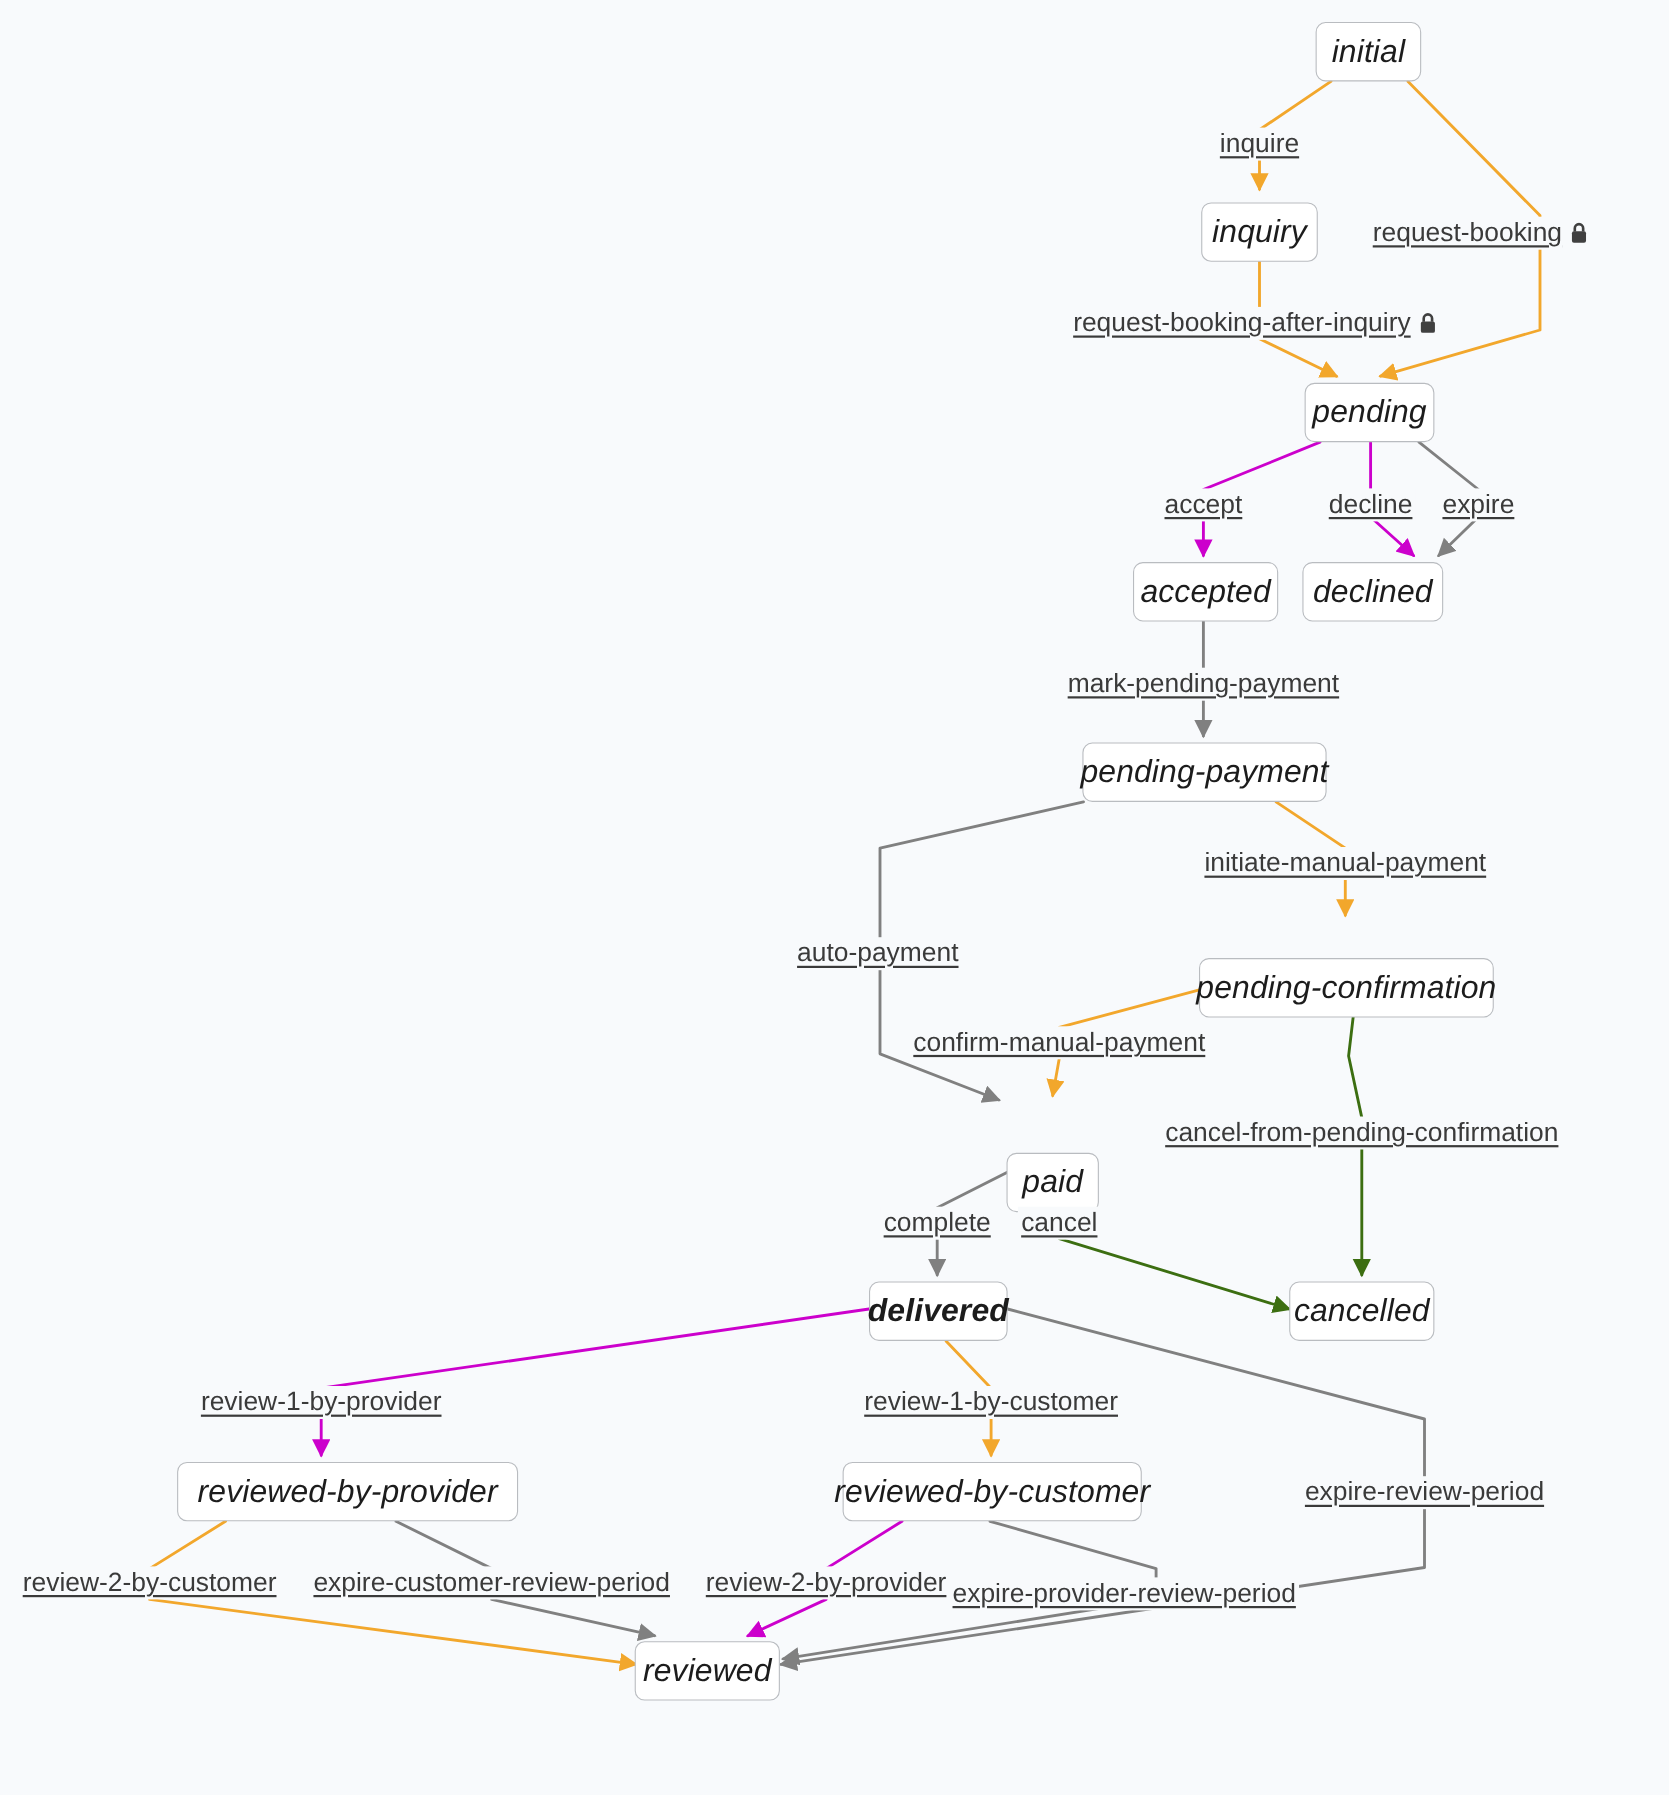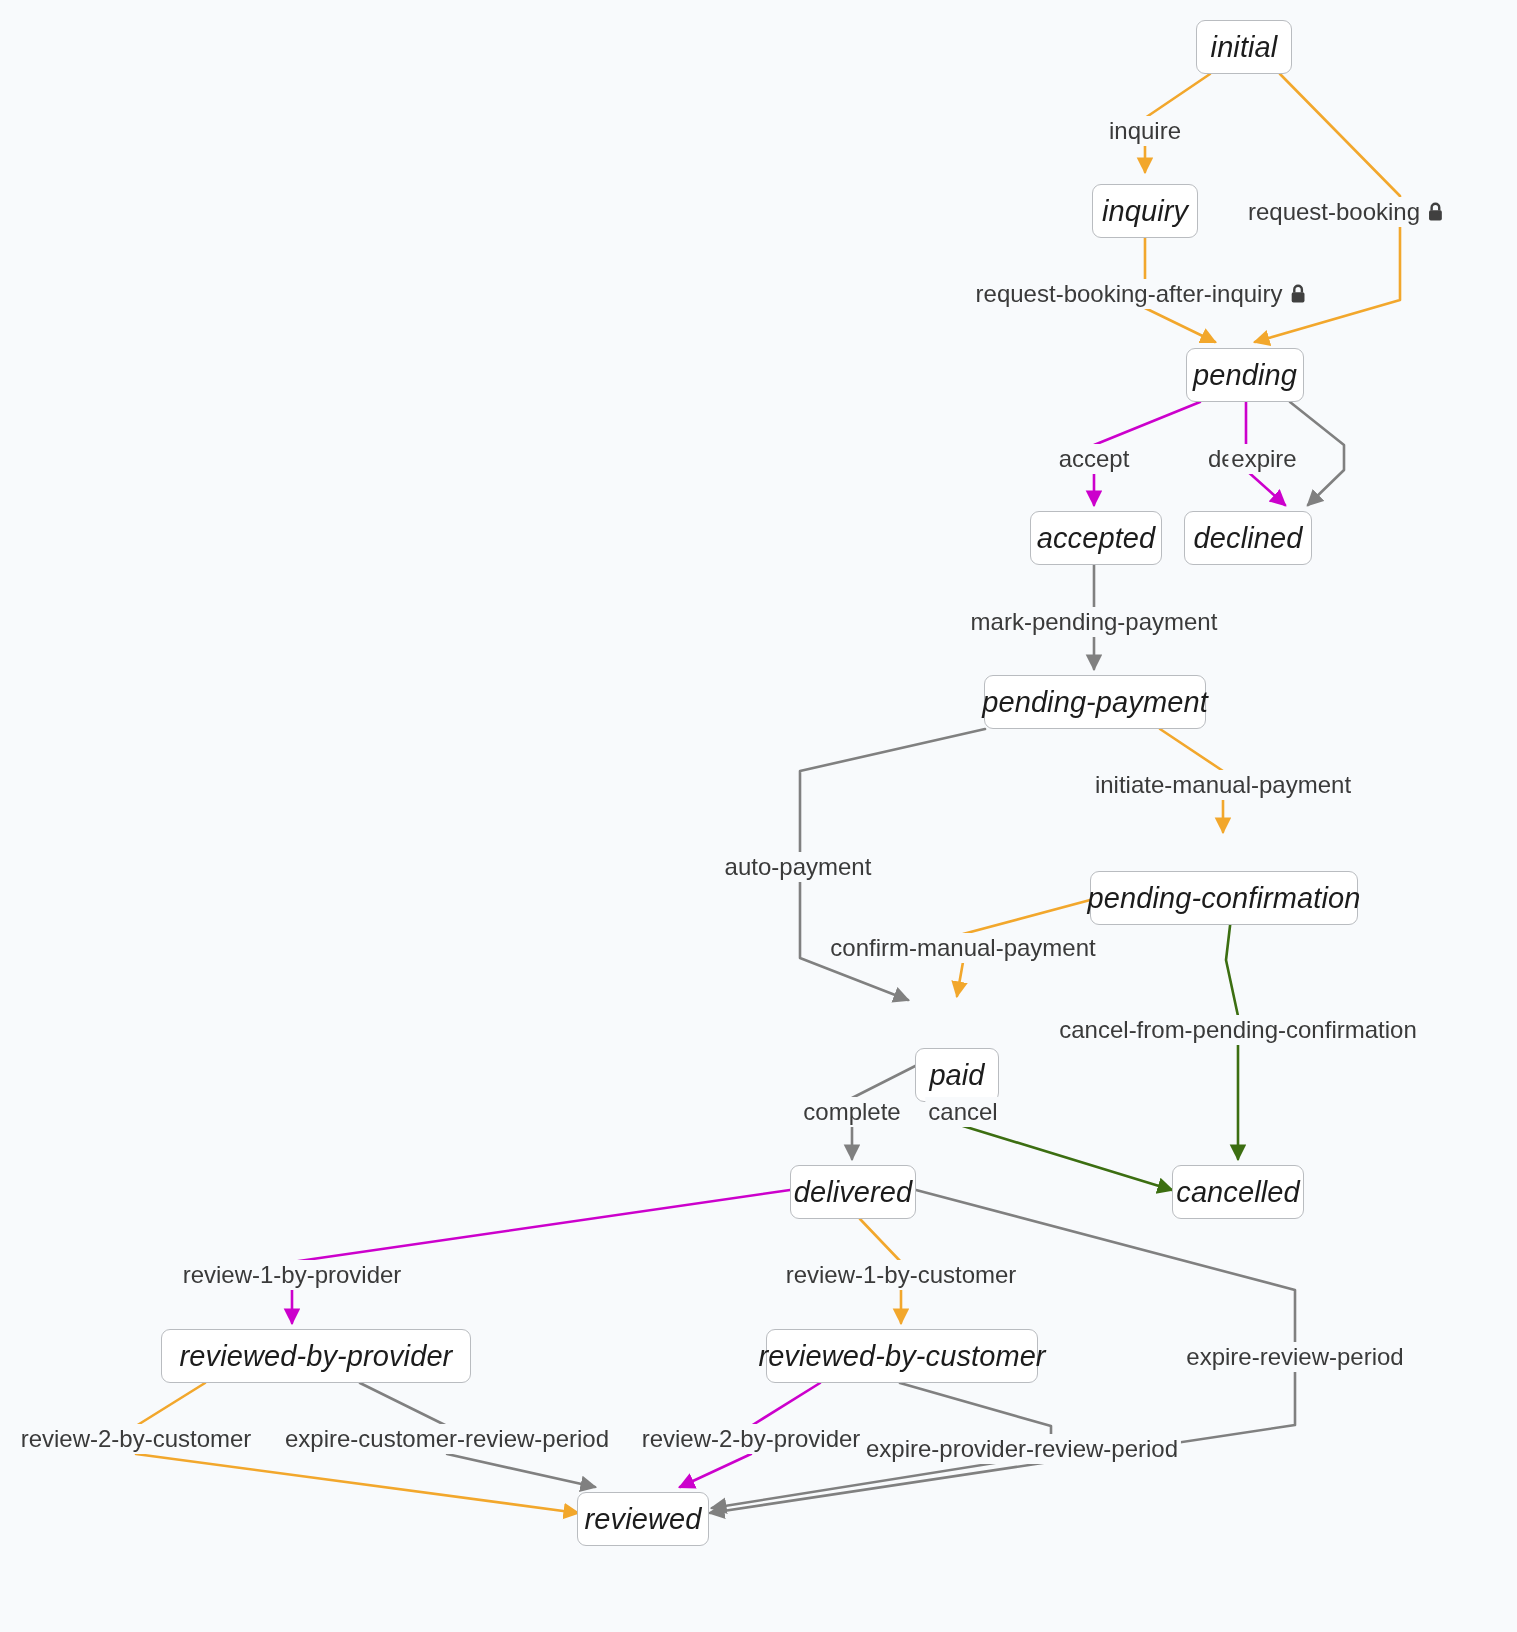--- a/index.html
+++ b/index.html
@@ -44,20 +44,21 @@
     font-size: 24px;
     color: #3a3a3a;
     white-space: nowrap;
     padding: 1px 3px;
     z-index: 4;
     display: flex;
     align-items: center;
     gap: 7px;
   }
   .edge-label .txt {
+    text-decoration: underline;
     text-decoration-thickness: 1.6px;
     text-underline-offset: 4px;
     text-decoration-color: #3a3a3a;
   }
   .lock-icon {
     display: inline-block;
     width: 17px;
     height: 20px;
     position: relative;
     flex: 0 0 auto;
@@ -128,21 +129,21 @@
       </div>
       <div class="node" style="left: 1090px; top: 871px; width: 268px; height: 54px;">
         <span>pending-confirmation</span>
       </div>
       <div class="node" style="left: 915px; top: 1048px; width: 84px; height: 54px;">
         <span>paid</span>
       </div>
       <div class="node" style="left: 1172px; top: 1165px; width: 132px; height: 54px;">
         <span>cancelled</span>
       </div>
-      <div class="node" style="left: 790px; top: 1165px; width: 126px; height: 54px;">
+      <div class="node" style="left: 790px; top: 1165px; width: 126px; height: 54px; font-weight: bold;">
         <span>delivered</span>
       </div>
       <div class="node" style="left: 161px; top: 1329px; width: 310px; height: 54px;">
         <span>reviewed-by-provider</span>
       </div>
       <div class="node" style="left: 766px; top: 1329px; width: 272px; height: 54px;">
         <span>reviewed-by-customer</span>
       </div>
       <div class="node" style="left: 577px; top: 1492px; width: 132px; height: 54px;">
         <span>reviewed</span>
@@ -169,21 +170,21 @@
             <rect x="1.6" y="8.2" width="12.8" height="10.4" rx="1.8" fill="#404040"></rect>
           </svg>
         </span>
       </div>
       <div class="edge-label" style="left: 1094px; top: 459px;">
         <span class="txt">accept</span>
       </div>
       <div class="edge-label" style="left: 1246px; top: 459px;">
         <span class="txt">decline</span>
       </div>
-      <div class="edge-label" style="left: 1264px; top: 459px;">
+      <div class="edge-label" style="left: 1344px; top: 459px;">
         <span class="txt">expire</span>
       </div>
       <div class="edge-label" style="left: 1094px; top: 622px;">
         <span class="txt">mark-pending-payment</span>
       </div>
       <div class="edge-label" style="left: 798px; top: 867px;">
         <span class="txt">auto-payment</span>
       </div>
       <div class="edge-label" style="left: 1223px; top: 785px;">
         <span class="txt">initiate-manual-payment</span>

